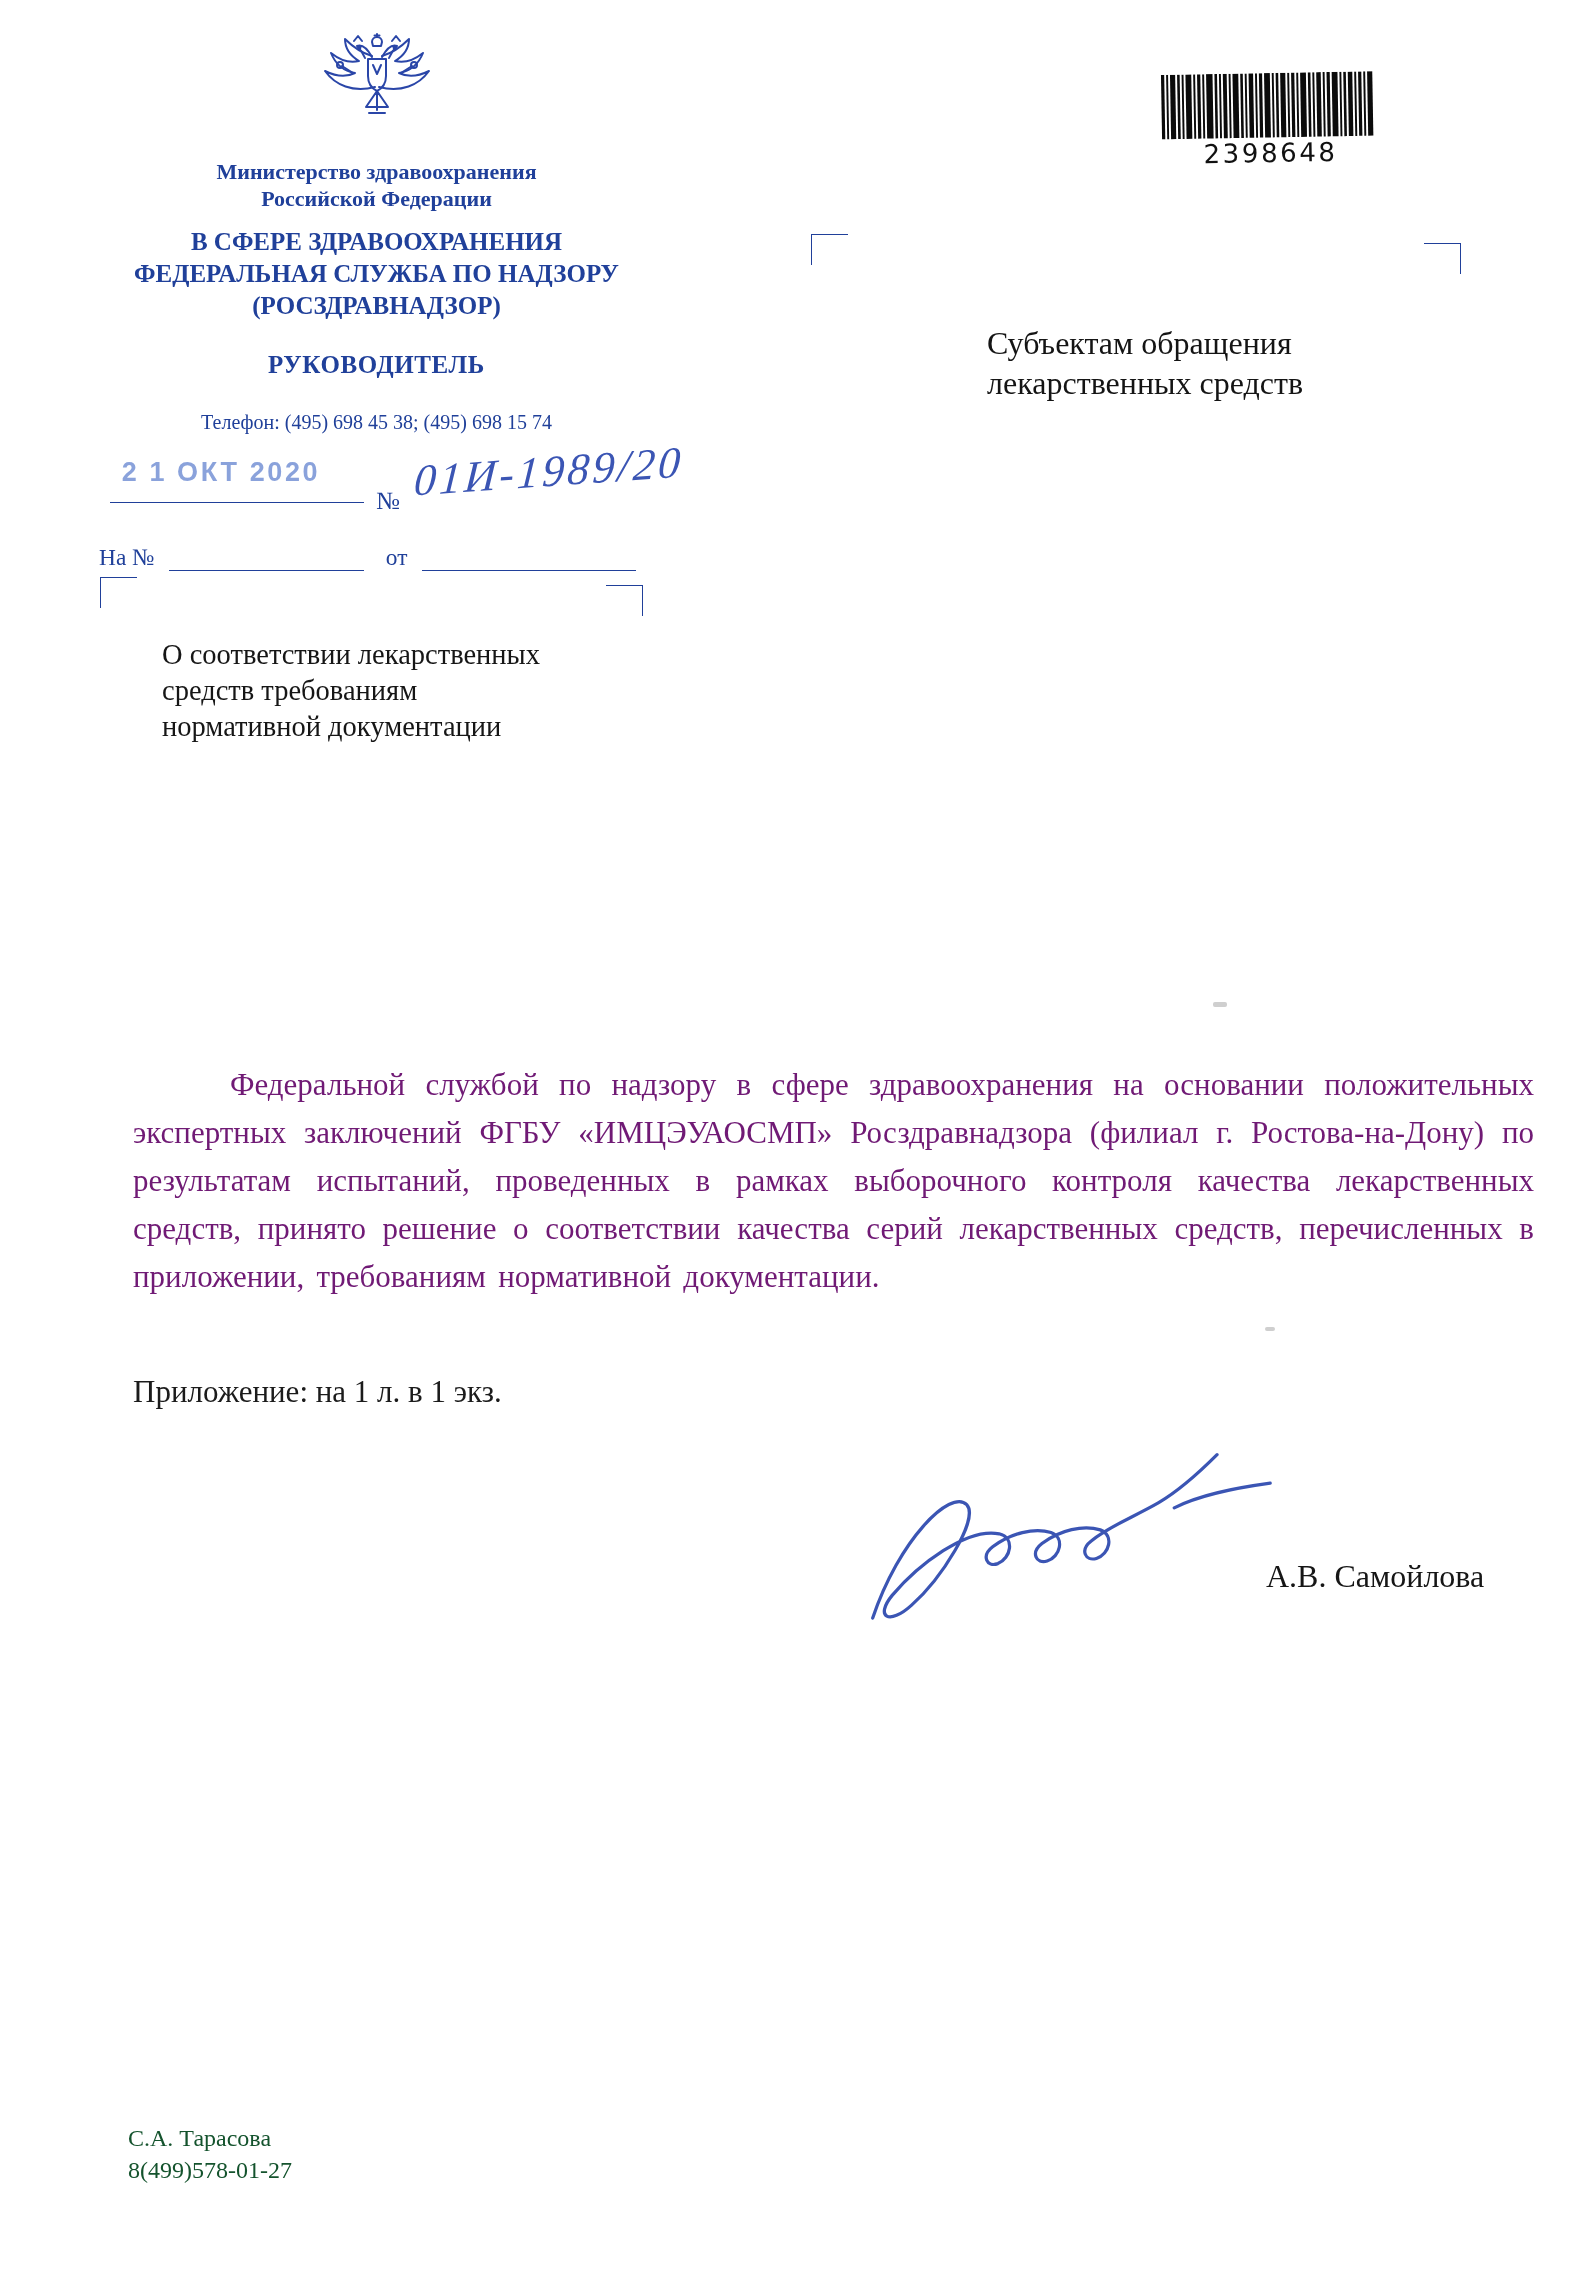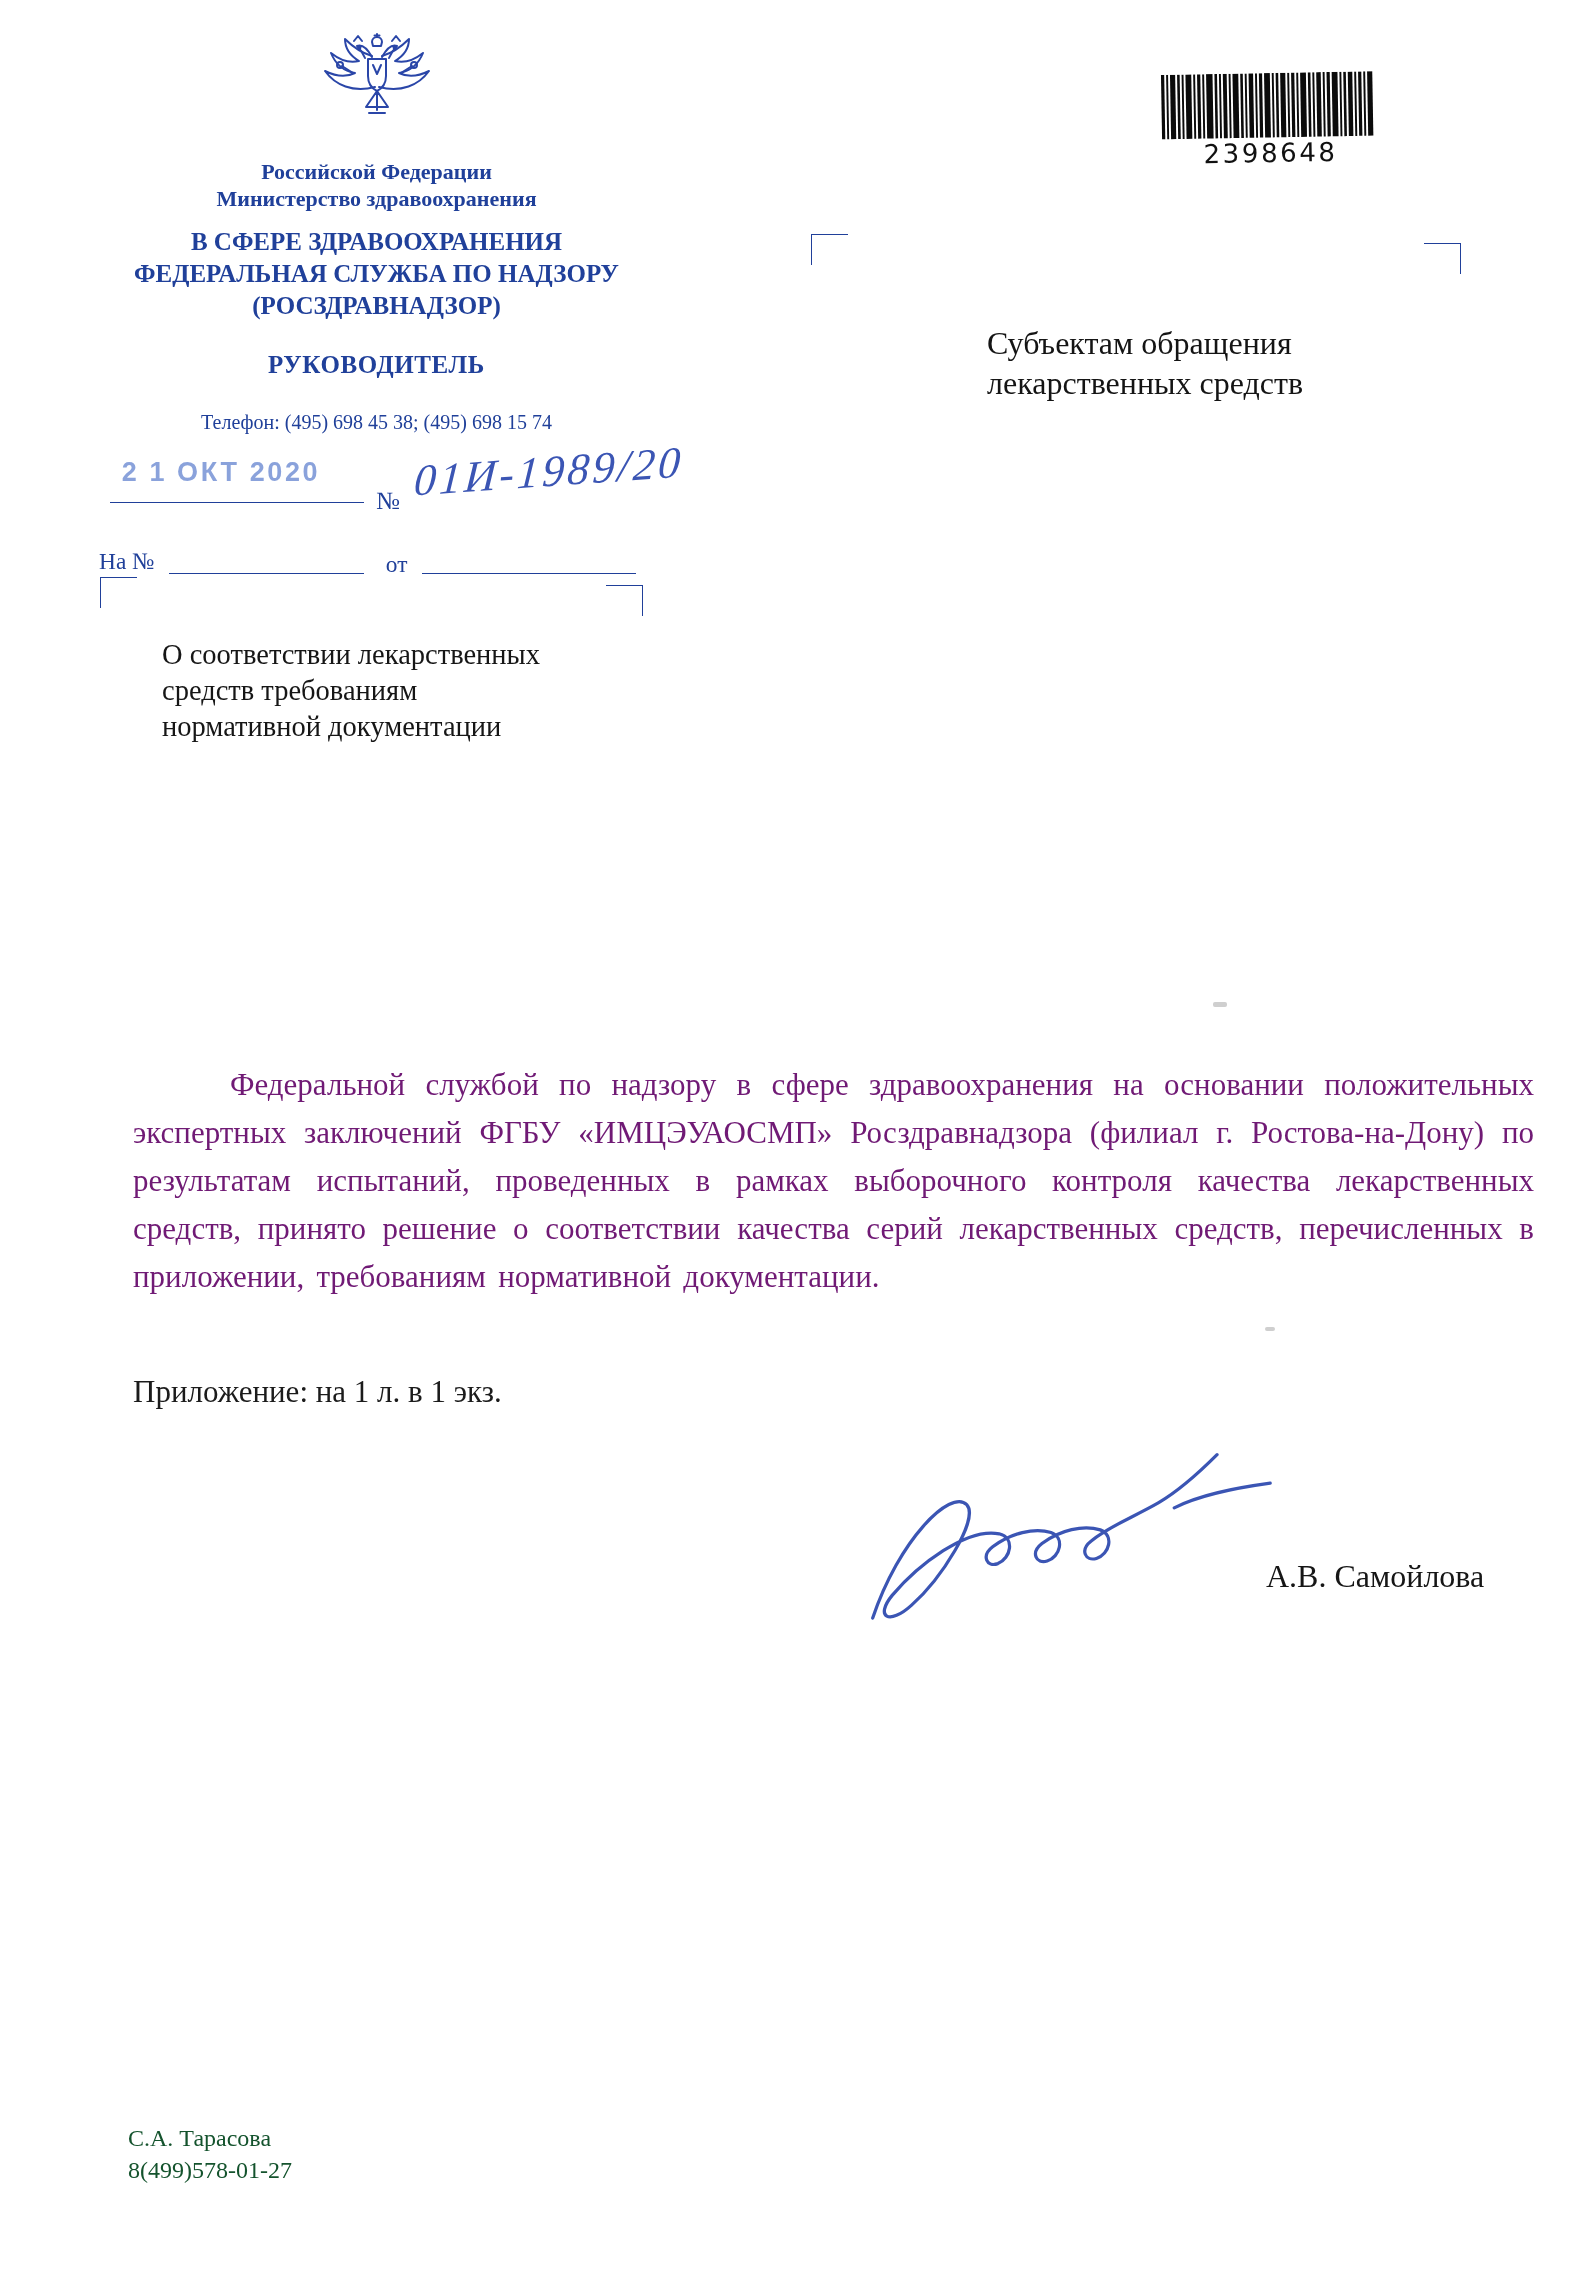--- a/index.html
+++ b/index.html
@@ -19,21 +19,21 @@
   .date-stamp { position:absolute; left:11.7px; top:-1.3px; font-family:Liberation Sans, sans-serif;
                 font-size:27px; letter-spacing:2.6px; color:#7e99d8; font-weight:bold; opacity:.9; }
   .date-line { position:absolute; left:0; top:44px; width:254px; border-bottom:1.9px solid #20409a; }
   .num-label { position:absolute; left:266px; top:28.5px; font-size:25px; }
   .handwritten { position:absolute; left:304px; top:-11.7px; font-size:44px; font-style:italic;
                  color:#3b55b4; letter-spacing:3.2px; transform:rotate(-4deg) skewX(-8deg); white-space:nowrap; }
   .reply-row { position:absolute; left:99px; top:544px; color:#20409a; font-size:23.4px; display:flex; align-items:center; }
   .blank { display:inline-block; border-bottom:1.9px solid #20409a; height:25px; }
   .blank.b1 { width:195px; margin-left:14.3px; }
   .blank.b2 { width:214px; margin-left:14.3px; }
-  .reply-from { margin-left:22px;margin-top:7px; }
+  .reply-from { margin-left:22px; }
   
   .corner { position:absolute; width:36px; height:30px; border:0 solid #20409a; }
   .corner.tl { border-top-width:1.9px; border-left-width:1.9px; }
   .corner.tr { border-top-width:1.9px; border-right-width:1.9px; }
   .mark-addr-l { left:811px; top:234px; }
   .mark-addr-r { left:1424px; top:243px; }
   .mark-subj-l { left:100px;  top:577px; }
   .mark-subj-r { left:606px;  top:585px; }
   
   .barcode-wrap { position:absolute; left:1161px; top:73px; width:218px; text-align:center; transform:rotate(-1deg); }
@@ -84,22 +84,22 @@
         <path d="M56 32 l4 9 l4 -9"></path>
 
         <path d="M60 58 l-11 16 M60 58 l11 16 M60 58 v19 M49 74 h22 M52 80 h16"></path>
 
         <path d="M36 40 l-11 -7 M84 40 l11 -7"></path>
         <circle cx="23" cy="32" r="3"></circle>
         <circle cx="97" cy="32" r="3"></circle>
       </g>
     </svg>
     <div class="ministry">
+      <div>Министерство здравоохранения</div>
       <div>Российской Федерации</div>
-      <div>Министерство здравоохранения</div>
     </div>
     <div class="agency">
       <div>В СФЕРЕ ЗДРАВООХРАНЕНИЯ</div>
       <div>ФЕДЕРАЛЬНАЯ СЛУЖБА ПО НАДЗОРУ</div>
       <div>(РОСЗДРАВНАДЗОР)</div>
     </div>
     <div class="position">РУКОВОДИТЕЛЬ</div>
     <div class="addr">
       <div>Телефон: (495) 698 45 38; (495) 698 15 74</div>
     </div>

